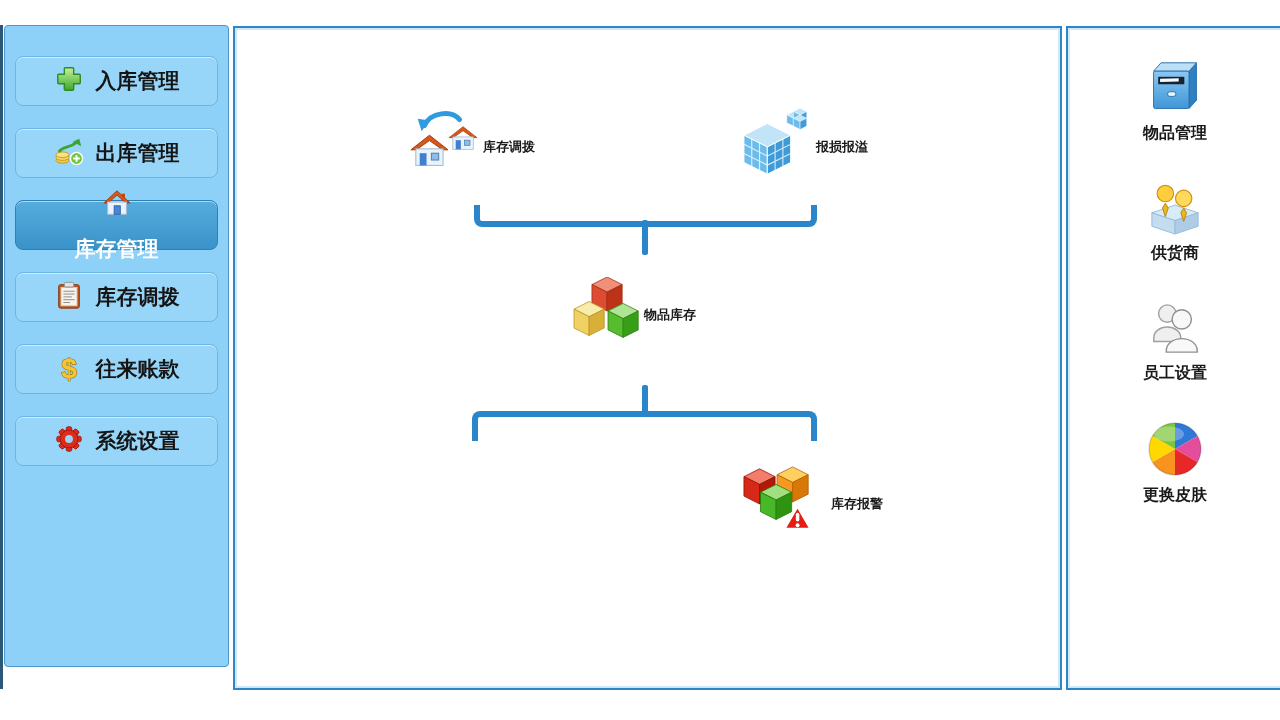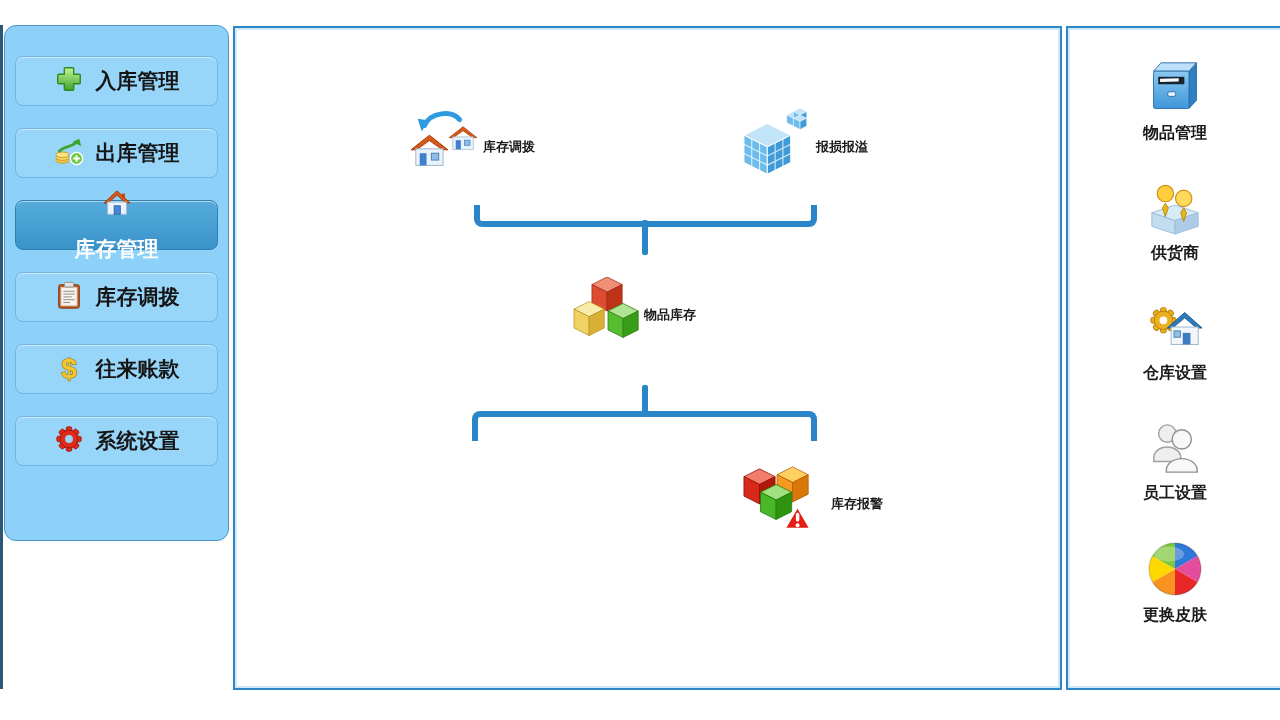--- a/index.html
+++ b/index.html
@@ -4,22 +4,22 @@
 <style>
   html,body{margin:0;padding:0;}
   body{width:1280px;height:720px;overflow:hidden;background:#FFFFFF;
        font-family:"Liberation Sans",sans-serif;}
   .stage{position:relative;width:1280px;height:720px;background:#FFF;}
 
   
   .frame-left-line{position:absolute;left:0;top:25;width:3px;height:664px;background:#2B5876;top:25px;}
 
   
-  .sidebar{position:absolute;left:4px;top:25px;width:225px;height:516px;
-           background:#8DD0F8;border:1px solid #4E96C8;border-radius:12px;
+  .sidebar{position:absolute;left:4px;top:25px;width:225px;height:642px;
+           background:#8DD0F8;border:1px solid #4E96C8;border-radius:4px;
            box-sizing:border-box;display:flex;flex-direction:column;
            padding:30px 10px 0 10px;gap:22px;}
   .sidebar-btn{height:50px;flex:0 0 50px;border-radius:8px;background:#98D6F9;
            border:1px solid #6FB5E2;box-shadow:inset 0 1px 0 rgba(255,255,255,.55);
            display:flex;align-items:center;justify-content:center;gap:12px;
            font-size:21px;font-weight:bold;color:#151515;box-sizing:border-box;}
   .sidebar-btn.selected{background:linear-gradient(#55ABDC,#3A93C9);
            border-color:#2F7FB2;color:#FFFFFF;flex-direction:column;}
   .sidebar-btn svg{flex:0 0 auto;}
 
@@ -273,39 +273,20 @@
           <polygon points="52,34 28,42 28,56 52,48" fill="#AECCE8" stroke="#9ABCD8"></polygon>
           <circle cx="18" cy="14" r="8.5" fill="#FFCE3C" stroke="#D09010" stroke-width="1.2"></circle>
           <circle cx="37" cy="19" r="8.5" fill="#FFD95C" stroke="#D09010" stroke-width="1.2"></circle>
           <polygon points="18,24 15,29 18,38 21,29" fill="#E8B820" stroke="#B8860C"></polygon>
           <polygon points="37,29 34,34 37,43 40,34" fill="#E8B820" stroke="#B8860C"></polygon>
         </svg>
       </span>
       <span class="lbl">供货商</span>
     </div>
 
-    <div class="right-item">
-      <span>
-        <svg width="58" height="56" viewBox="0 0 60 56">
-          <g transform="translate(2,4)" fill="#ECB01E" stroke="#B5800A" stroke-width="1">
-            <rect x="13" y="3" width="6" height="26" rx="2"></rect>
-            <rect x="13" y="3" width="6" height="26" rx="2" transform="rotate(45 16 16)"></rect>
-            <rect x="13" y="3" width="6" height="26" rx="2" transform="rotate(90 16 16)"></rect>
-            <rect x="13" y="3" width="6" height="26" rx="2" transform="rotate(135 16 16)"></rect>
-            <circle cx="16" cy="16" r="9.5"></circle>
-          </g>
-          <circle cx="18" cy="20" r="4" fill="#FFFFFF"></circle>
-          <polygon points="40,12 58,28 52.5,28 40,17.5 27.5,28 22,28" fill="#2E7BB8" stroke="#1A5A90"></polygon>
-          <rect x="26" y="27" width="28" height="18" fill="#F2F6FA" stroke="#A0B4C4"></rect>
-          <rect x="38" y="33" width="8" height="12" fill="#3E7CC0"></rect>
-          <rect x="29" y="31" width="6.5" height="6.5" fill="#8FC0E8" stroke="#4A80B0"></rect>
-        </svg>
-      </span>
-      <span class="lbl">仓库设置</span>
-    </div>
 
     <div class="right-item">
       <span>
         <svg width="54" height="56" viewBox="0 0 56 56">
           <circle cx="20" cy="13" r="9" fill="#EFEFEF" stroke="#A0A0A0" stroke-width="1.5"></circle>
           <path d="M6 38 a14 11 0 0 1 28 0 v4 H6 Z" fill="#EFEFEF" stroke="#A0A0A0" stroke-width="1.5"></path>
           <circle cx="35" cy="19" r="10" fill="#F8F8F8" stroke="#909090" stroke-width="1.5"></circle>
           <path d="M19 51 a16 12 0 0 1 32 0 v2 H19 Z" fill="#F8F8F8" stroke="#909090" stroke-width="1.5"></path>
         </svg>
       </span>

